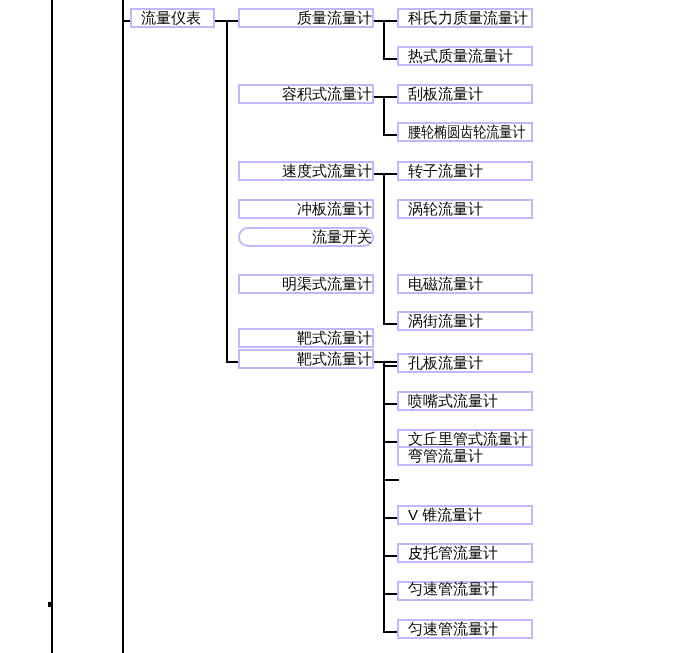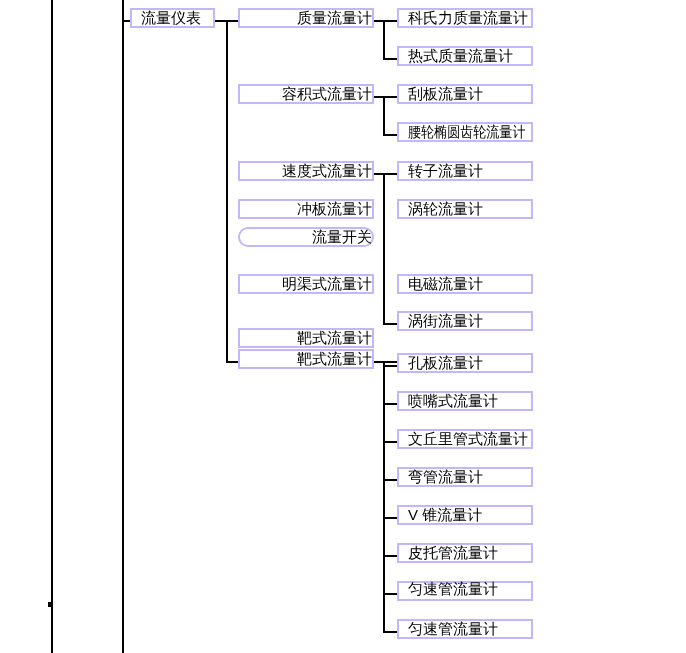--- a/index.html
+++ b/index.html
@@ -126,21 +126,21 @@
 
   <div class="box l2" style="top:353px;">
     <span class="lbl">孔板流量计</span>
   </div>
   <div class="box l2" style="top:391px;">
     <span class="lbl">喷嘴式流量计</span>
   </div>
   <div class="box l2" style="top:429px;text-align:right;">
     <span class="lbl">文丘里管式流量计</span>
   </div>
-  <div class="box l2" style="top:467px;">
+  <div class="box l2" style="top:446px;">
     <span class="lbl">弯管流量计</span>
   </div>
   <div class="box l2" style="top:505px;">
     <span class="lbl">V 锥流量计</span>
   </div>
   <div class="box l2" style="top:543px;">
     <span class="lbl">皮托管流量计</span>
   </div>
   <div class="box l2" style="top:581px;align-items:flex-end;">
     <span class="lbl">匀速管流量计</span>

